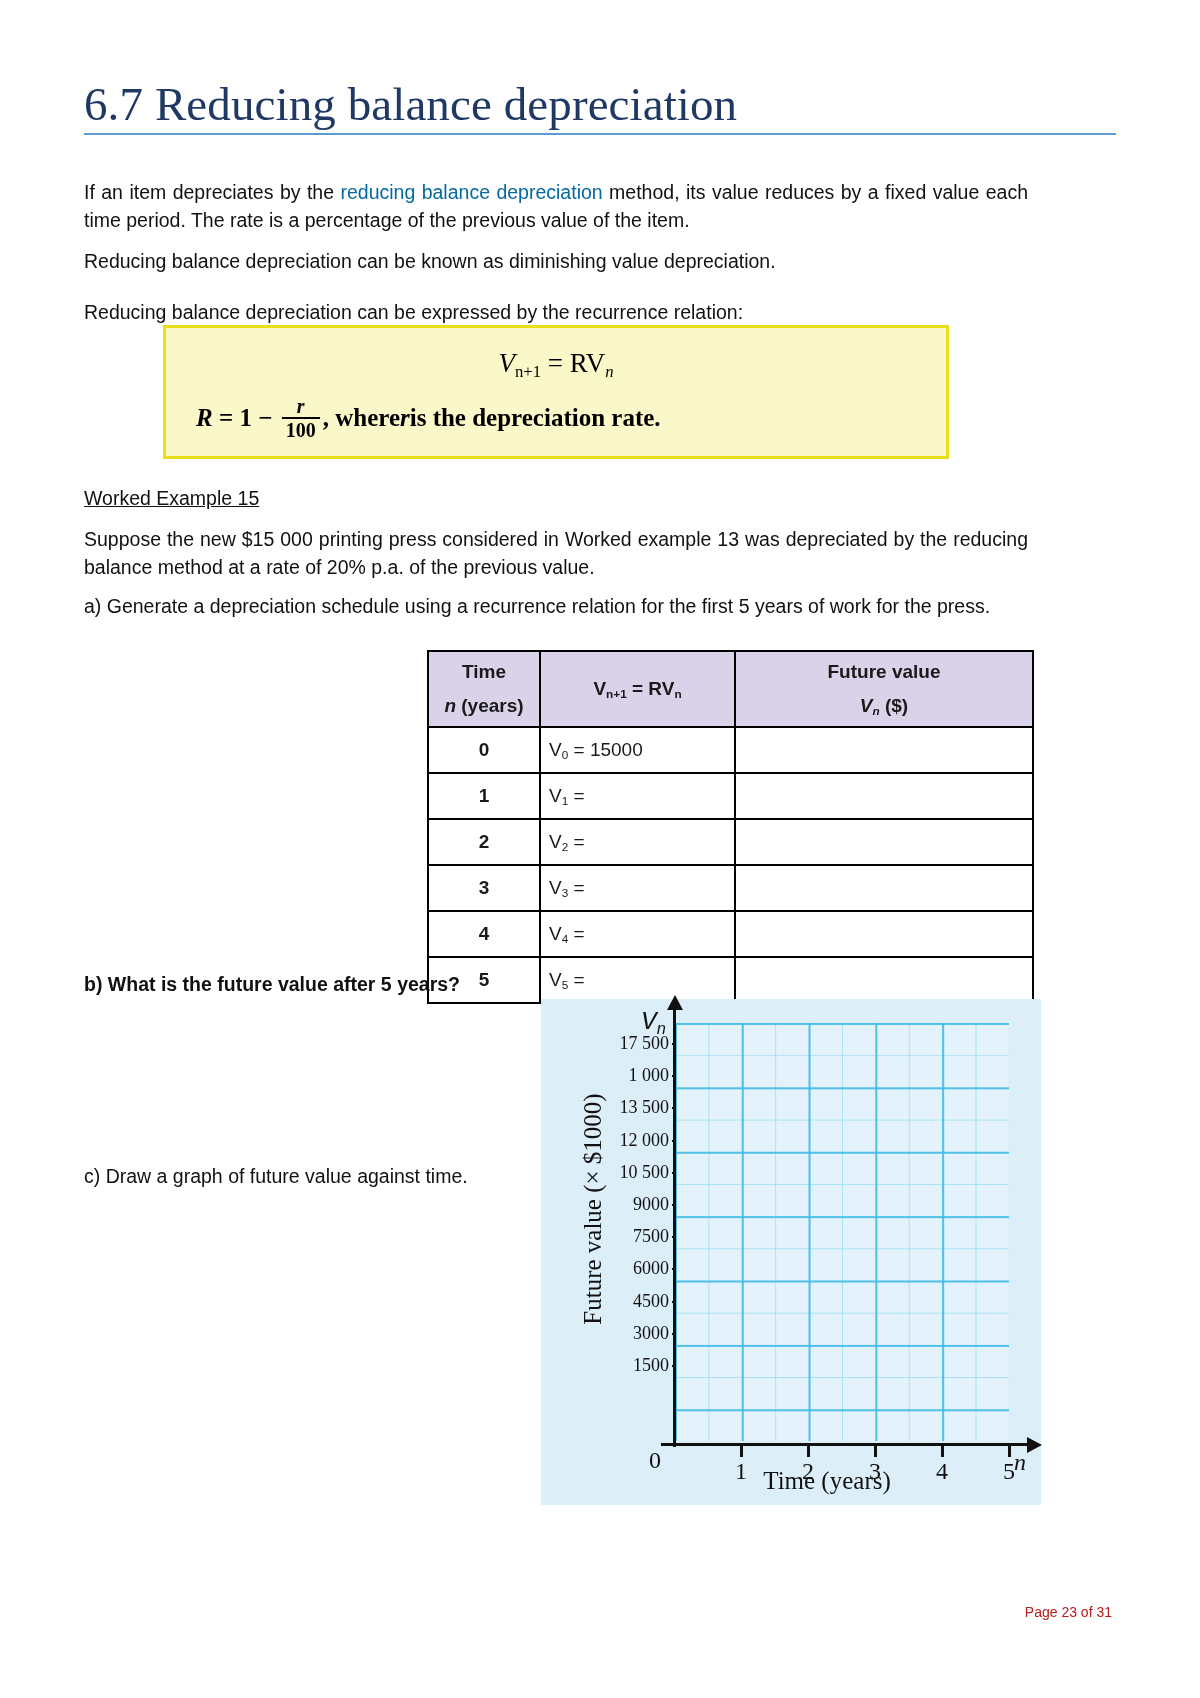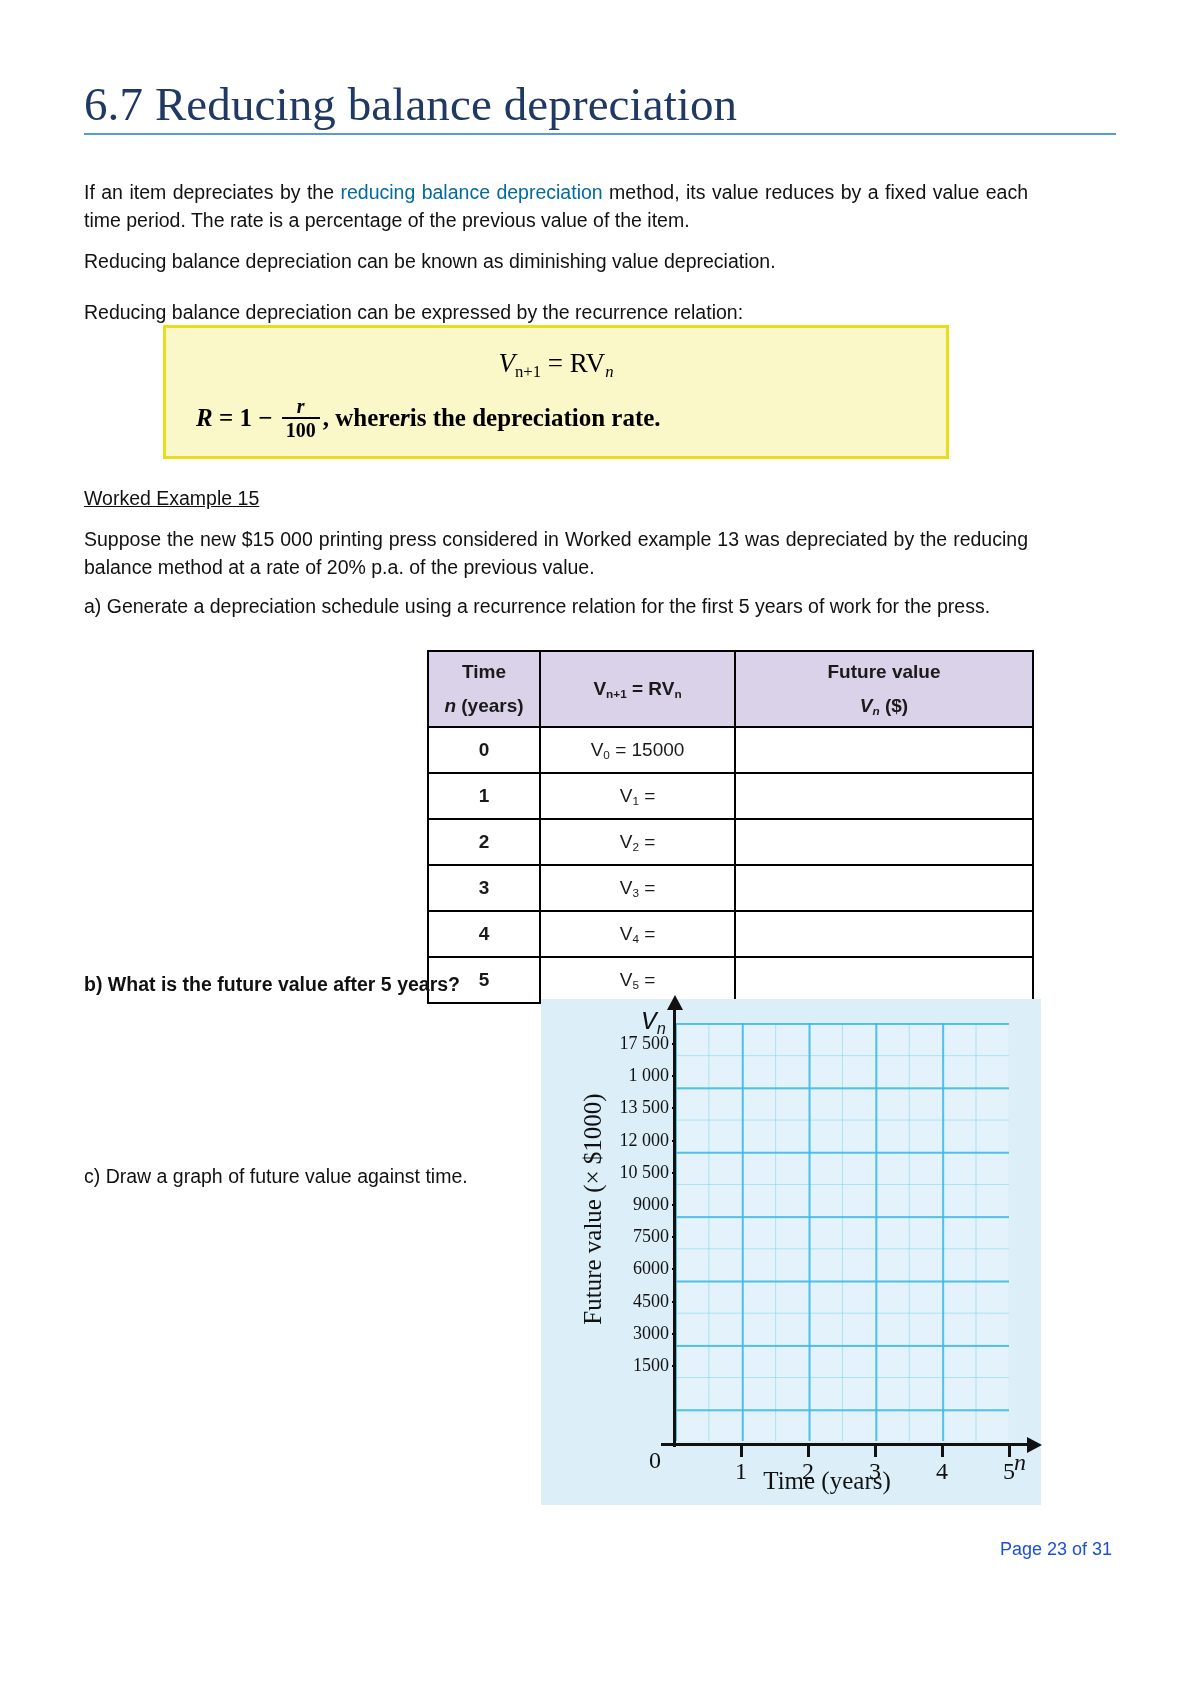--- a/index.html
+++ b/index.html
@@ -84,21 +84,21 @@
     vertical-align:middle;
   }
   .th-l1 { display:block; }
   .th-l2 { display:block; margin-top:12px; }
   .th-mid { line-height:1.25; }
   .col-time { width:112px; }
   .col-rec  { width:195px; }
   .col-fv   { width:298px; }
   .sched-table tbody td { height:38px; font-size:19px; padding:3px 8px; }
   .td-n  { text-align:center; font-weight:700; }
-  .td-rec{ text-align:center;margin-top:44px; }
+  .td-rec{ text-align:left;margin-top:44px; }
   .td-fv { }
 
   
   .graph-panel {
     position:absolute;
     left:541px; top:999px;
     width:500px; height:506px;
     background:#DCEEF8;
   }
   .ylabel-rot {
@@ -188,22 +188,22 @@
   .xaxis-title {
     position:absolute; left:0; top:468px; width:500px;
     text-align:center;
     font-family:"Liberation Serif", serif;
     font-size:25px; color:#111;
     padding-left:72px; box-sizing:border-box;
   }
 
   
   .footer {
-    position:absolute; right:88px; top:1539px;
-    font-size:18px; color:#1d4ed8;
+    position:absolute; right:88px; top:1604px;
+    font-size:14px; color:#b91c1c;
   }
 </style>
 </head>
 <body>
 
 <div class="page">
 
   <div class="title-wrap">
     <h1 class="doc-title">6.7 Reducing balance depreciation</h1>
     <div class="title-rule"></div>

